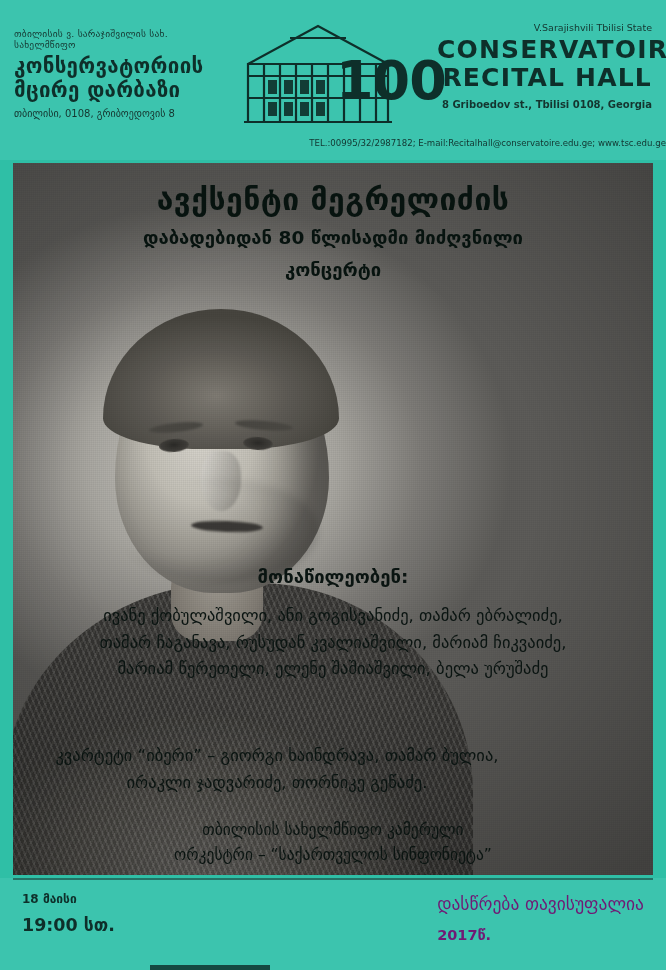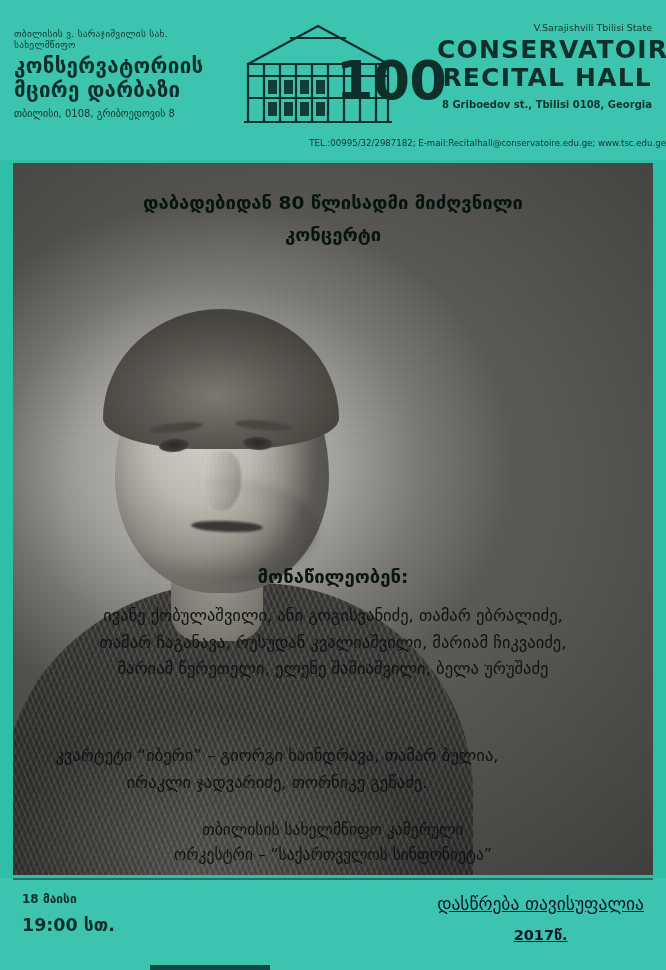--- a/index.html
+++ b/index.html
@@ -355,23 +355,22 @@
     top: 14px;
     color: #0e2f2a;
     text-align: left;
   }
   .f-left .d1 { font-size: 12px; font-weight: bold; }
   .f-left .d2 { font-size: 17.5px; font-weight: bold; margin-top: 9px; }
   .f-right {
     position: absolute;
     right: 22px;
     top: 16px;
-    color: #0f172a;
-    text-align: center;
-    text-decoration: underline;
+    color: #701a75;
+    text-align: left;
   }
   .f-right .r1 { font-size: 17.5px; }
   .f-right .r2 { font-size: 14.5px; font-weight: bold; margin-top: 13px; }
   .footer-stub {
     position: absolute;
     left: 150px;
     bottom: 0;
     width: 120px;
     height: 5px;
     background: #0b2b26;
@@ -444,20 +443,21 @@
       <div class="eye-l"></div>
       <div class="eye-r"></div>
       <div class="nose"></div>
       <div class="mouth"></div>
     </div>
 
     <div class="photo-grain"></div>
     <div class="photo-vignette"></div>
 
     <div class="title-block">
+      <div class="title-main">ავქსენტი მეგრელიძის</div>
       <div class="title-sub">დაბადებიდან 80 წლისადმი მიძღვნილი</div>
       <div class="title-sub">კონცერტი</div>
     </div>
 
     <div class="perf-block">
       <div class="perf-head">მონაწილეობენ:</div>
       <div class="perf-line">ივანე ქობულაშვილი, ანი გოგისვანიძე, თამარ ებრალიძე,</div>
       <div class="perf-line">თამარ ჩაგანავა, რუსუდან კვალიაშვილი, მარიამ ჩიკვაიძე,</div>
       <div class="perf-line">მარიამ წერეთელი,  ელენე შაშიაშვილი, ბელა ურუშაძე</div>
     </div>

